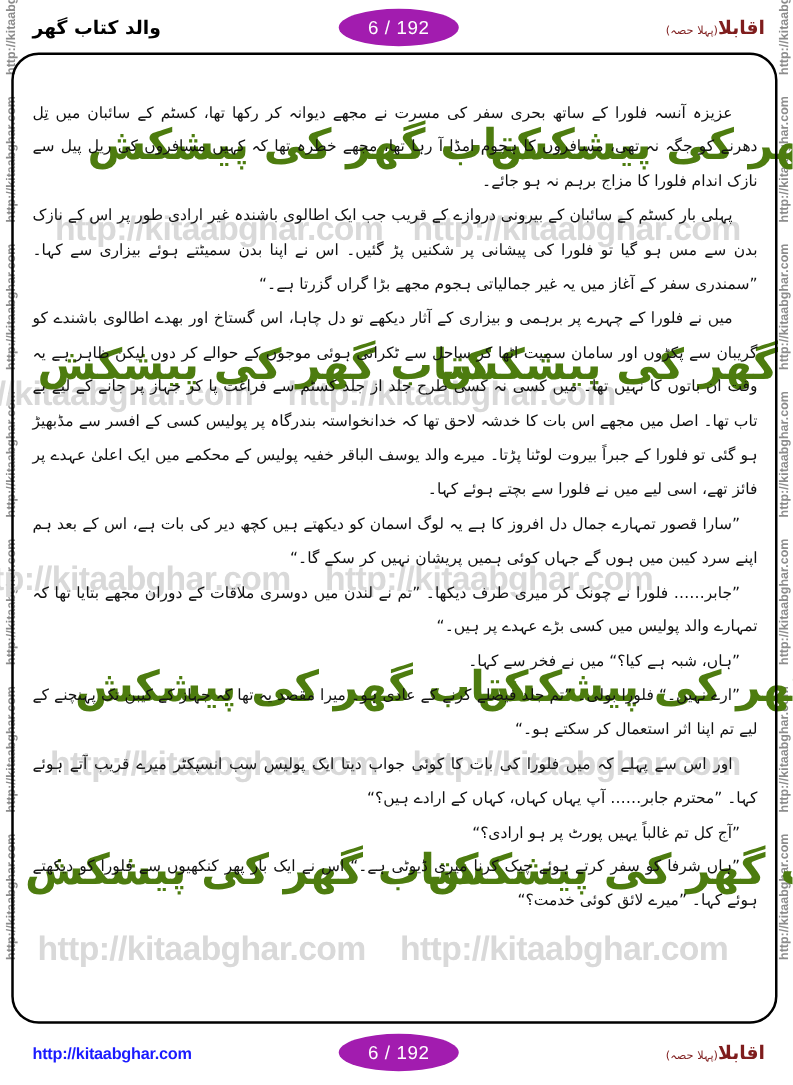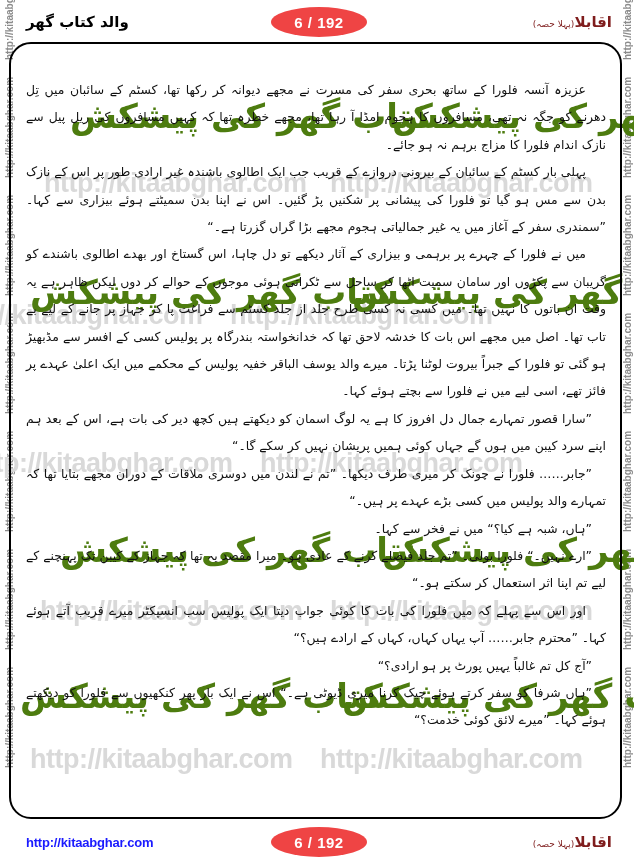--- a/index.html
+++ b/index.html
@@ -36,23 +36,23 @@
   .book-title{font-size:15px;color:#7f1d1d;}
   .book-title .part{font-size:9px;font-weight:normal;}
 
   .url-foot{
     font-size:13px;font-weight:bold;color:#1a1aff;
     letter-spacing:-.2px;text-decoration:none;
   }
 
   .page-badge{
     width:96px;height:30px;border-radius:48px/15px;
-    background:#ef4444;color:#fff;
+    background:#a21caf;color:#fff;
     display:flex;align-items:center;justify-content:center;
-    font-size:15px;font-weight:bold;letter-spacing:.5px;
+    font-size:15px;font-weight:normal;letter-spacing:.5px;
   }
 
   
   .frame{
     position:absolute;left:9px;top:42px;
     width:613px;height:777px;
     border:2.5px solid #000;border-radius:22px;
     box-sizing:border-box;z-index:20;pointer-events:none;
   }
 

